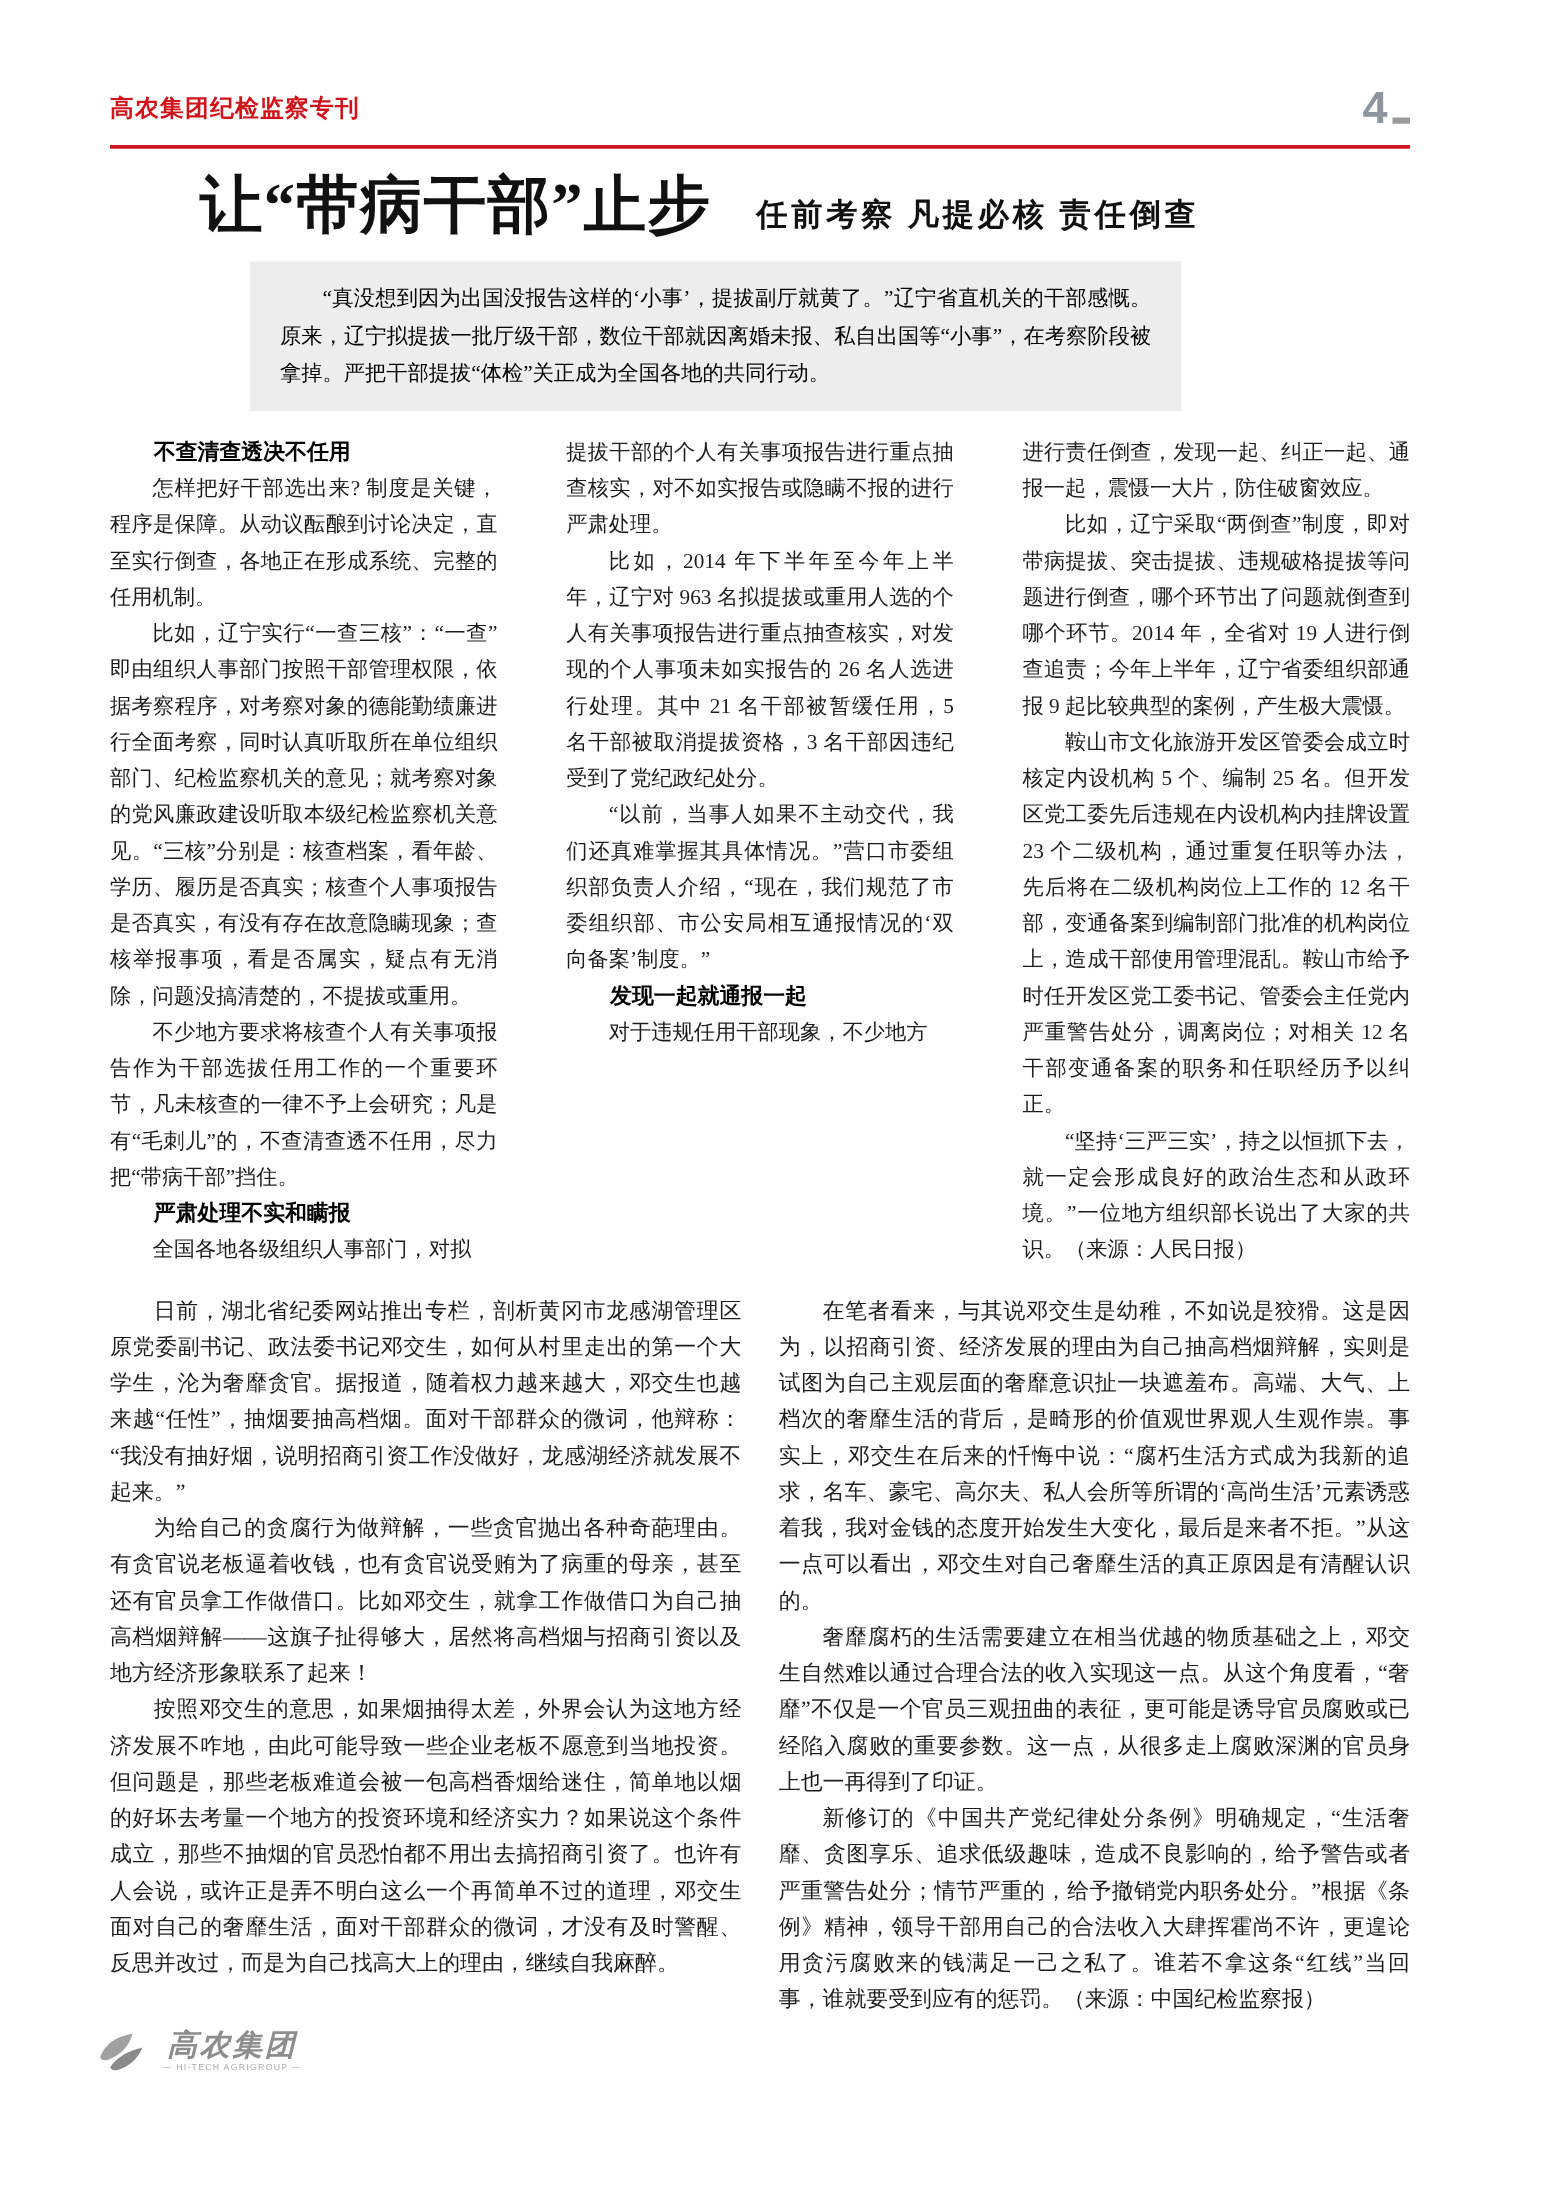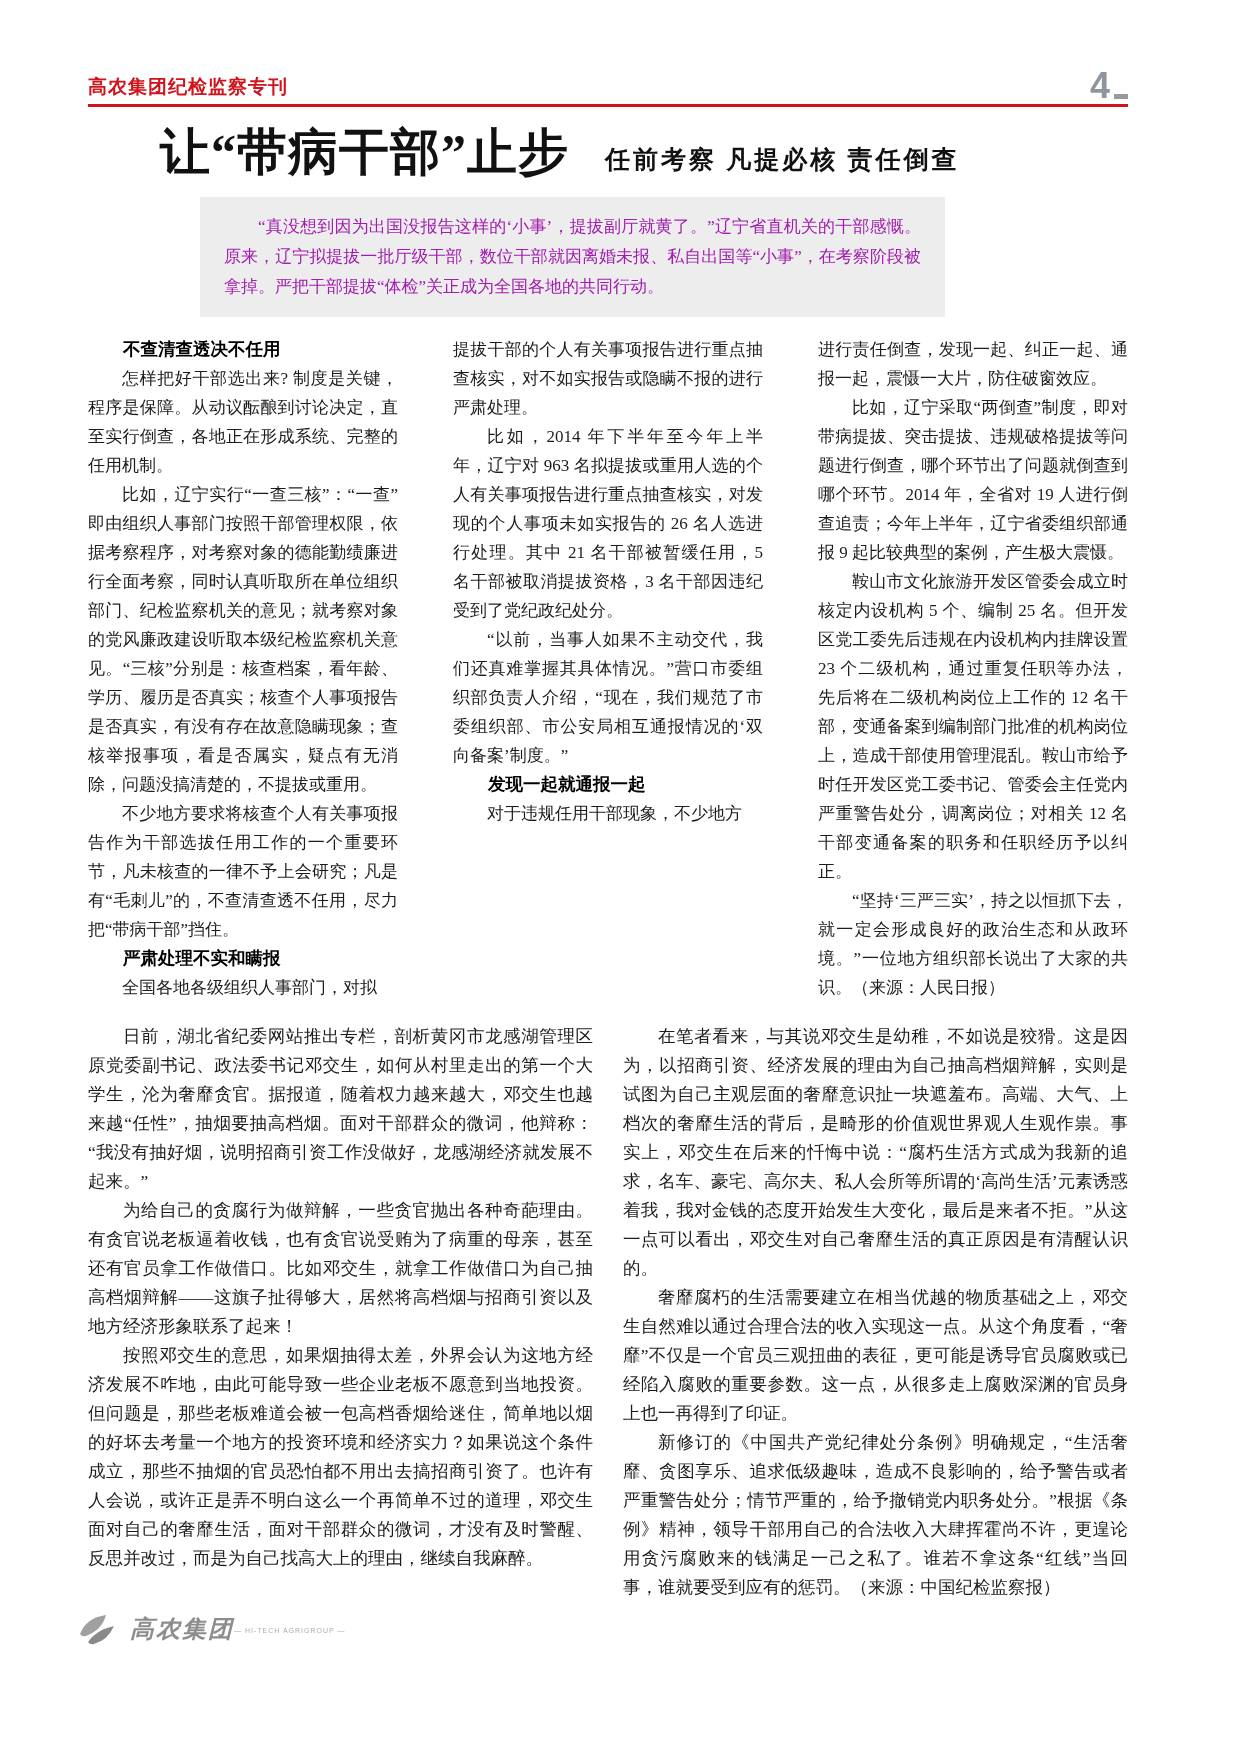--- a/index.html
+++ b/index.html
@@ -10,21 +10,21 @@
     font-family: "Liberation Serif", serif;
     color: #1c1c1c;
   }
   .content { padding: 0 112px 0 88px; }
 
   
   .masthead {
     margin-top: 72px;
     display: flex; justify-content: space-between; align-items: flex-end;
     border-bottom: 3px solid #cf141c;
-    padding-bottom: 4px;
+    padding-bottom: 16px;
   }
   .masthead-title {
     color: #cf141c;
     font-family: "Liberation Sans", sans-serif;
     font-weight: bold;
     font-size: 19px;
     letter-spacing: 1px;
   }
   .page-number {
     display: flex; align-items: flex-end; gap: 4px;
@@ -66,21 +66,21 @@
   
   .intro-box {
     margin: 16px 0 0 112px;
     width: 697px;
     background: #ededed;
     padding: 15px 24px;
     font-size: 17px;
     line-height: 30px;
     text-indent: 2em;
     text-align: justify;
-    color: #a21caf;
+    color: #000000;
   }
 
   
   .columns3 { margin-top: 18px; display: flex; gap: 55px; }
   .columns3 .col {
     width: 310px;
     font-size: 17px;
     line-height: 29px;
     text-align: justify;
   }
@@ -117,21 +117,21 @@
     font-size: 17.5px;
     line-height: 29px;
     text-align: justify;
   }
 
   
   .footer {
     margin: 8px 0 0 -12px;
     display: flex; align-items: center; gap: 6px;
   }
-  .logo-textwrap { display: flex; flex-direction: row; align-items: center; }
+  .logo-textwrap { display: flex; flex-direction: column; align-items: center; }
   .logo-text {
     color: #8d8d8d;
     font-family: "Liberation Sans", sans-serif;
     font-weight: bold;
     font-style: italic;
     font-size: 24px;
     letter-spacing: 2px;
     line-height: 24px;
   }
   .logo-sub {

